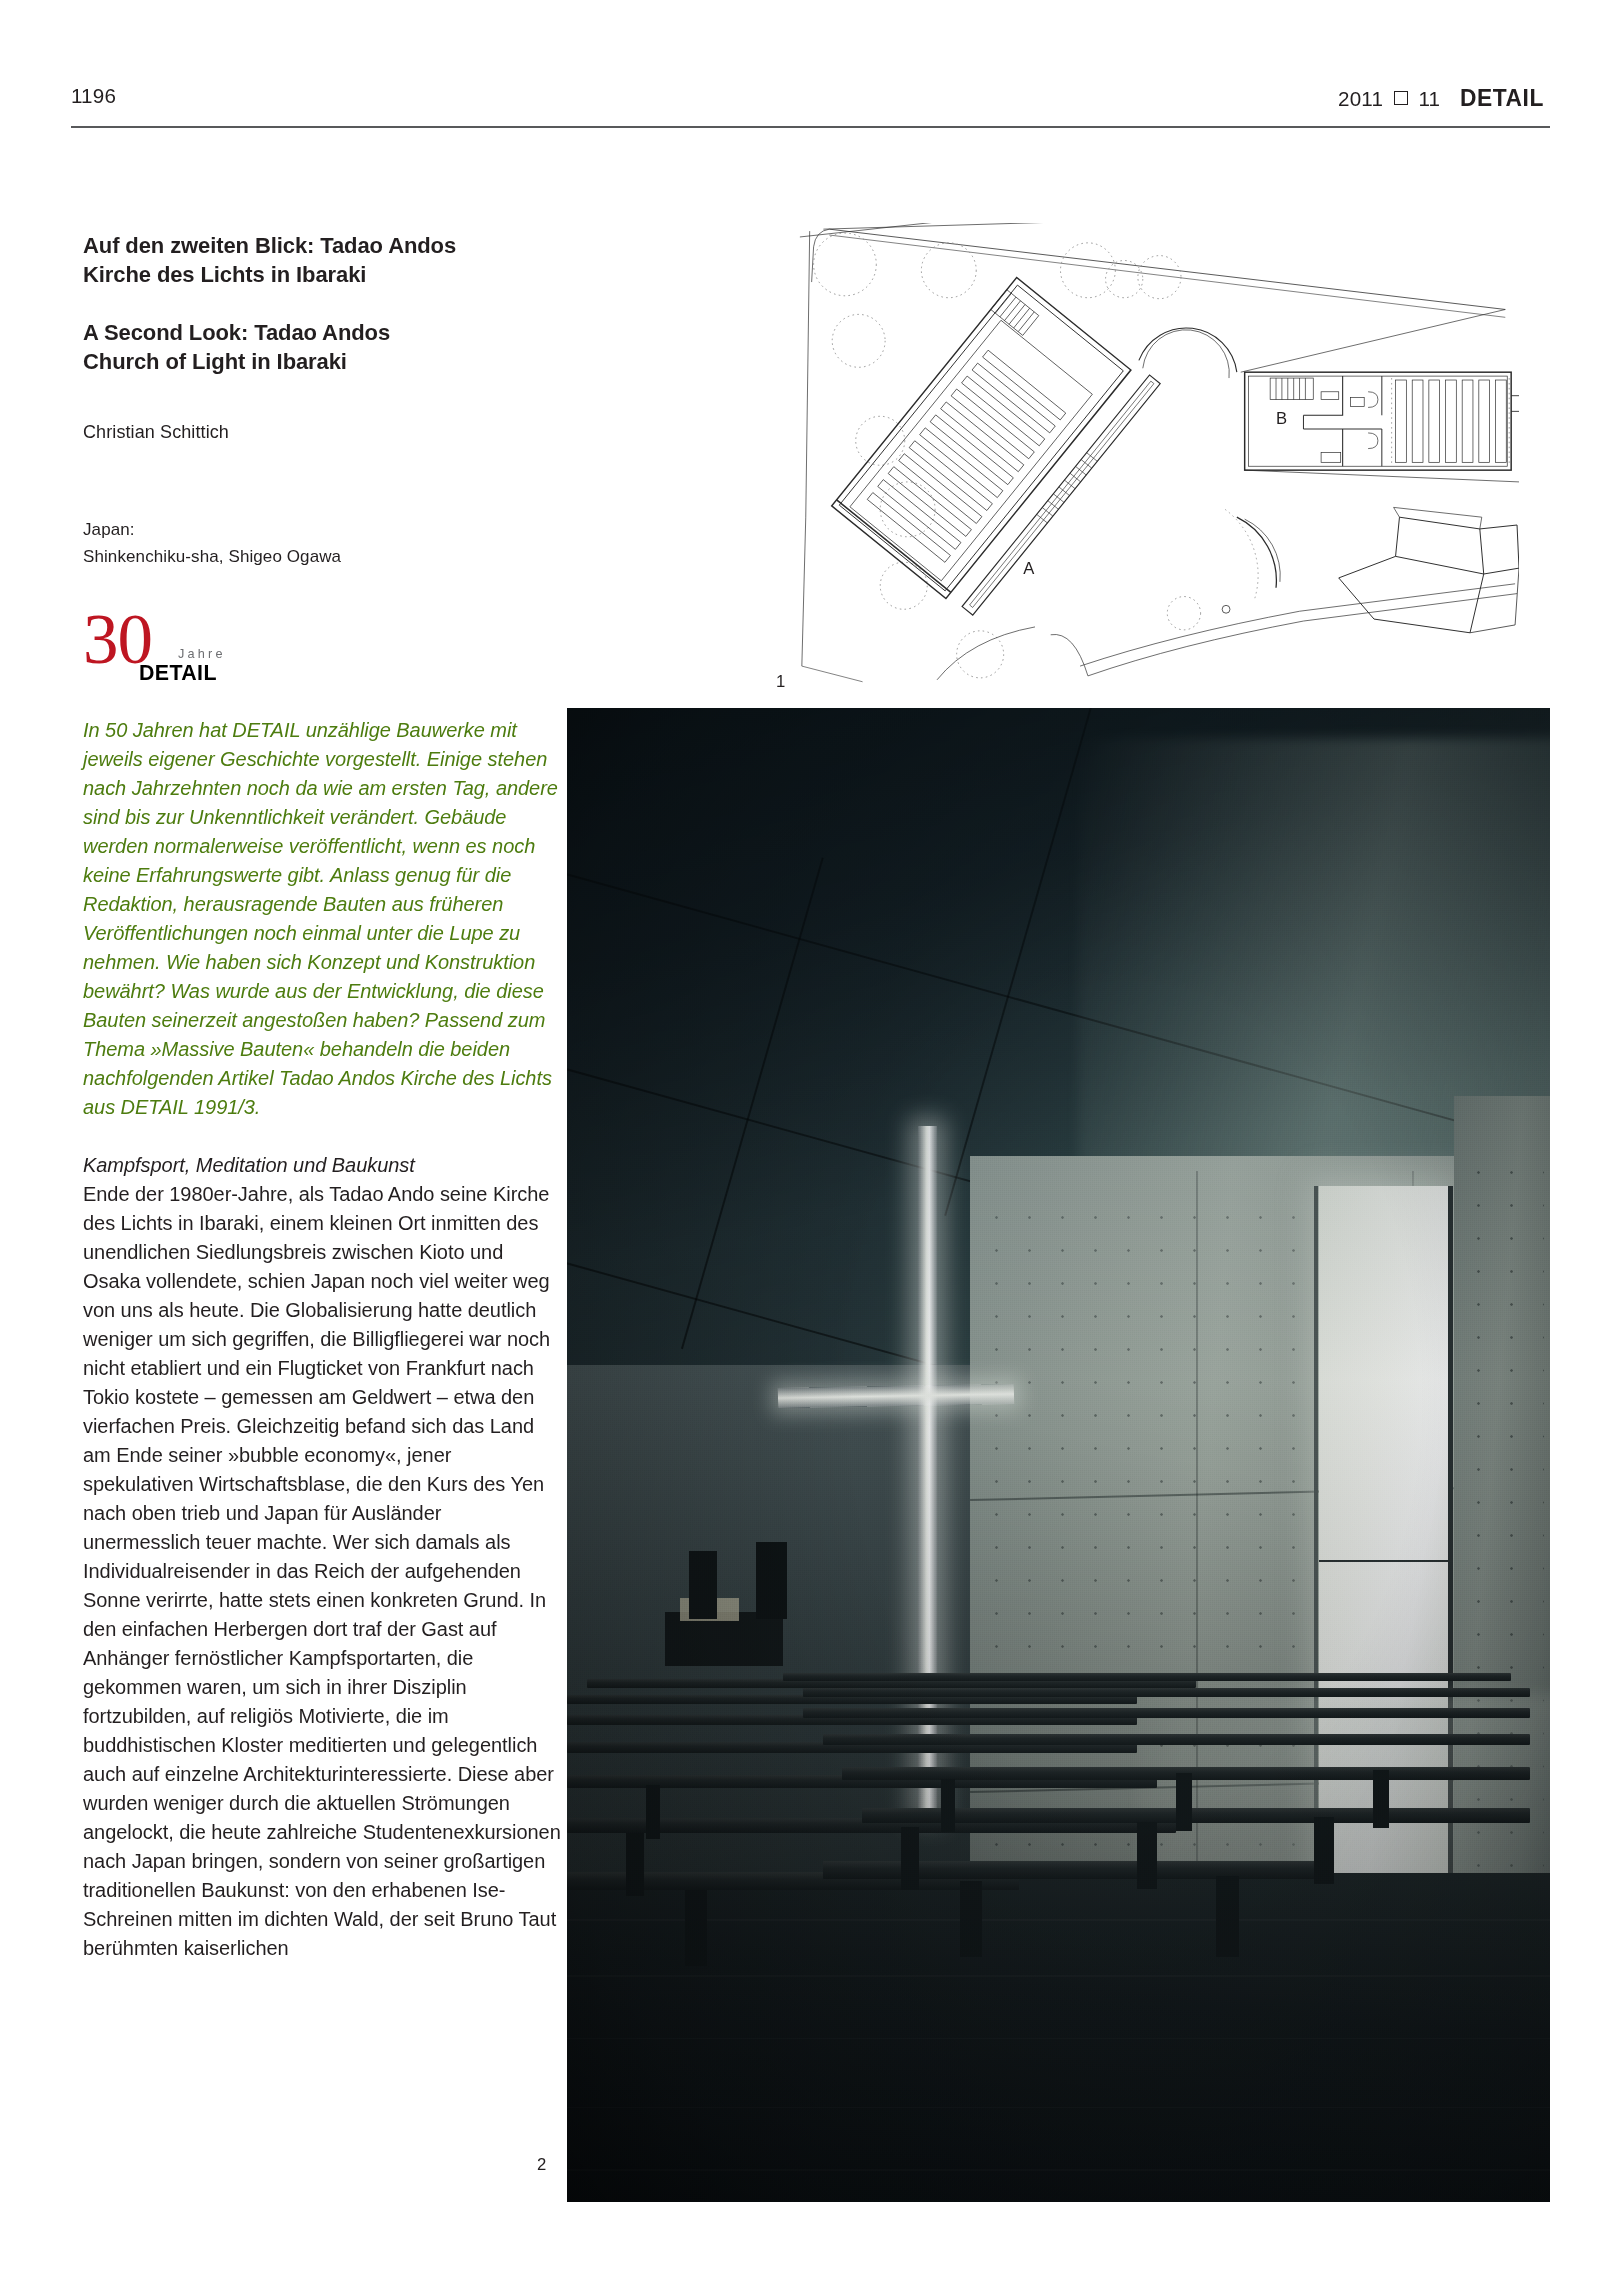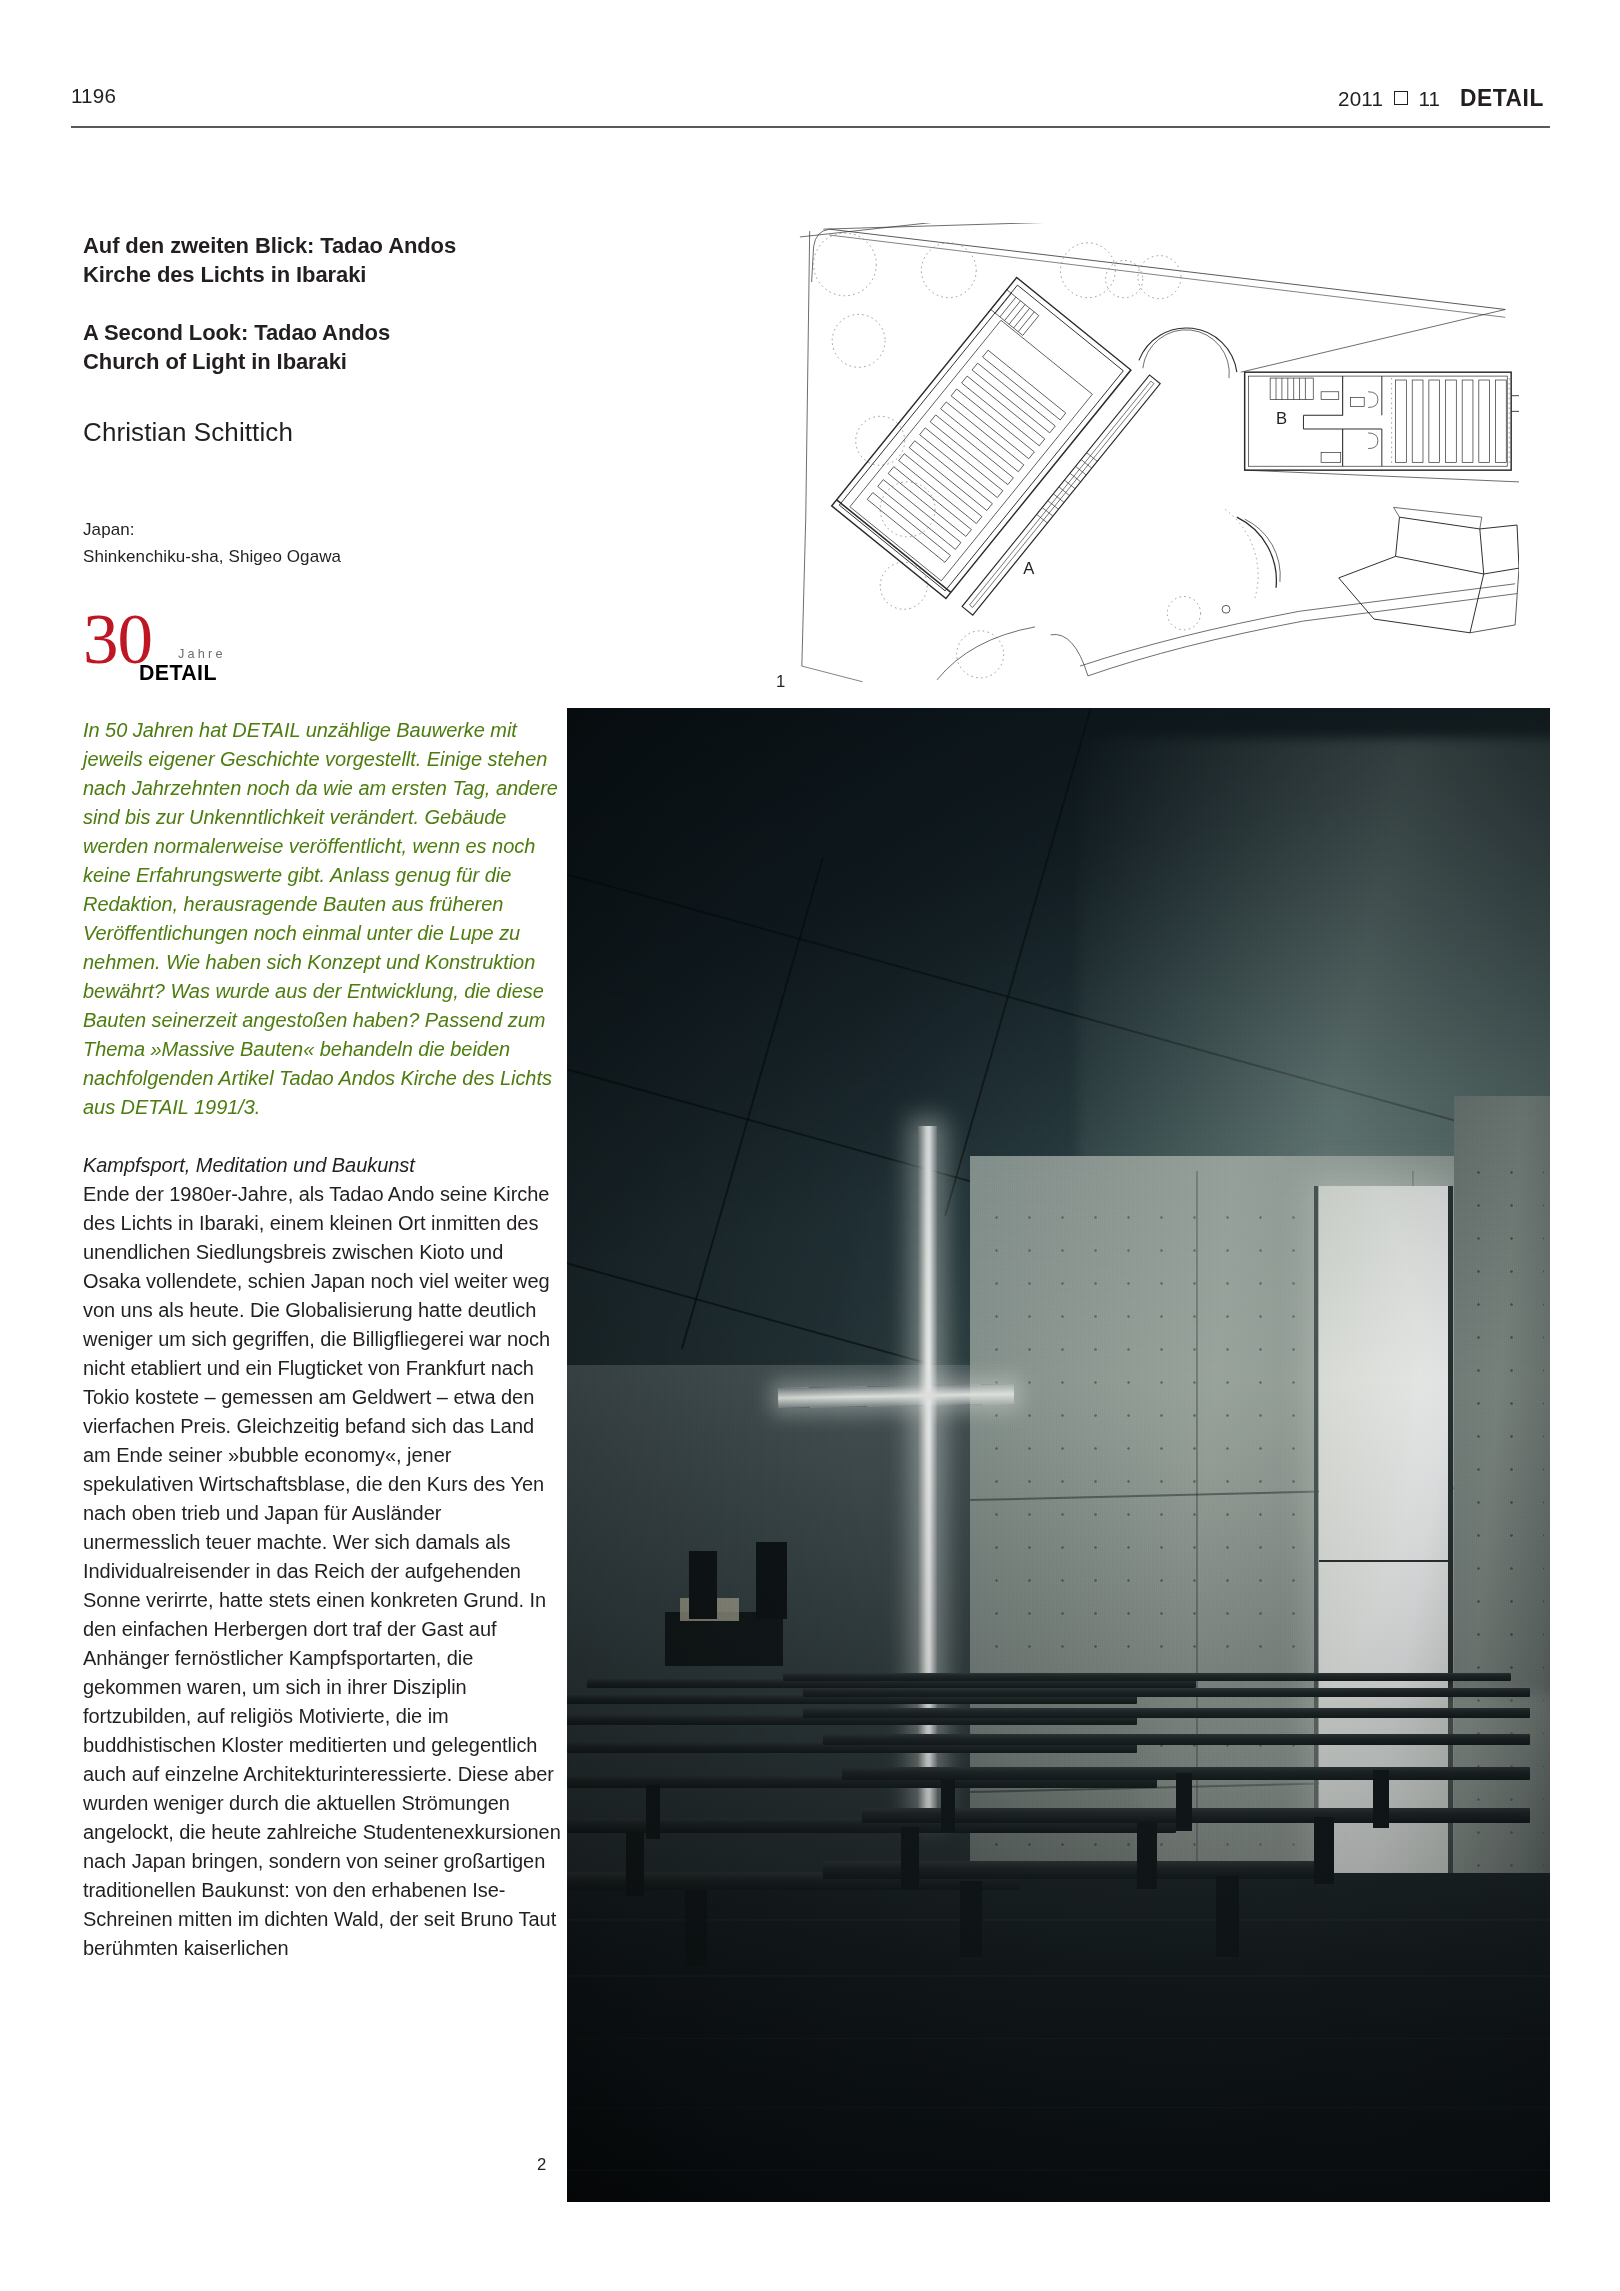--- a/index.html
+++ b/index.html
@@ -64,21 +64,21 @@
   .title-block {
     font-weight: bold;
     font-size: 22px;
     line-height: 29px;
     letter-spacing: -0.1px;
     color: #231f20;
   }
   .title-block.secondary { margin-top: 29px; }
   #byline {
     margin-top: 43px;
-    font-size: 26px;
+    font-size: 18px;
     line-height: 27.4px;
     letter-spacing: 0.1px;
   }
   #credits {
     margin-top: 71px;
     font-size: 17px;
     line-height: 26.5px;
     letter-spacing: 0.1px;
   }
 

